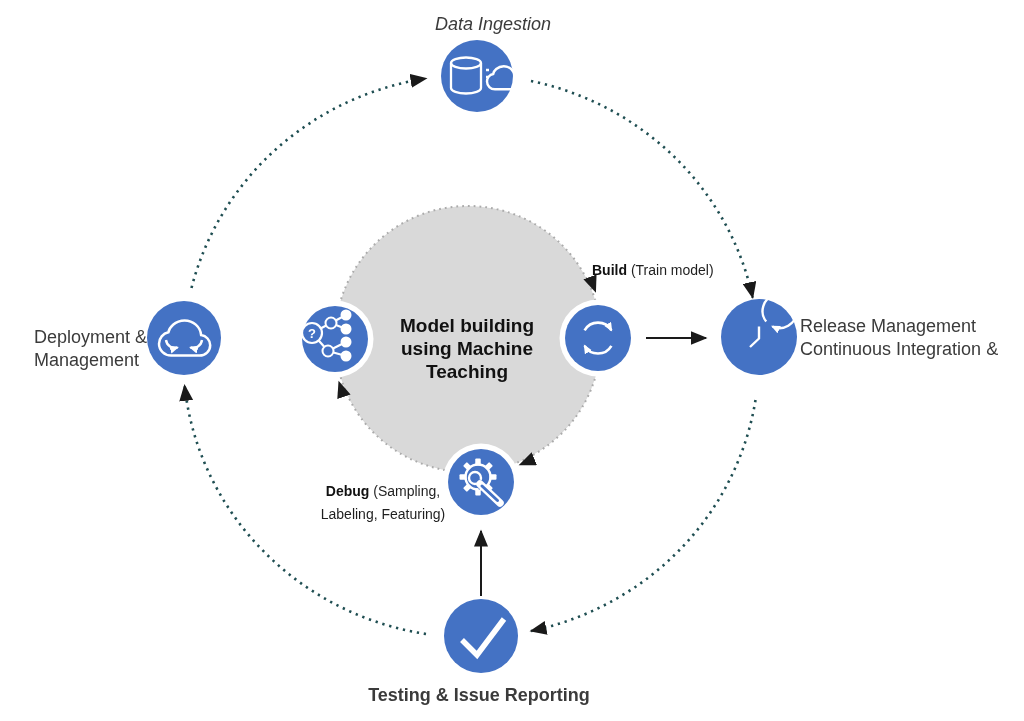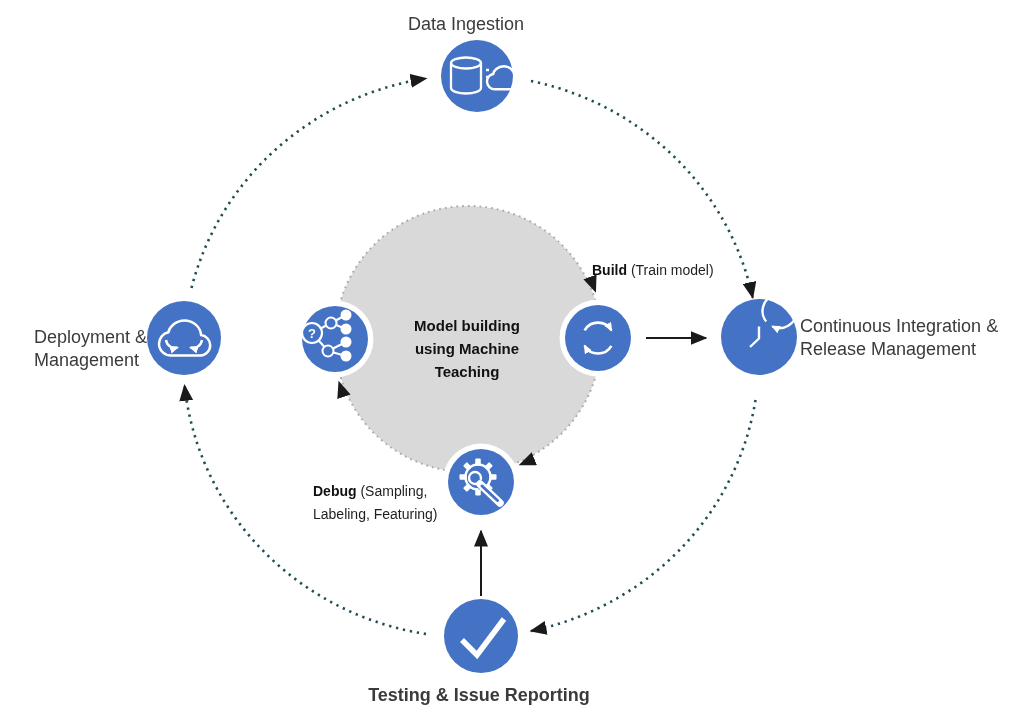--- a/index.html
+++ b/index.html
@@ -12,21 +12,21 @@
     position:absolute;color:#3b3b3b;font-size:18px;line-height:23px;
   }
   .label.centered{transform:translateX(-50%);text-align:center;white-space:nowrap;}
   .inner-label{
     position:absolute;color:#1f1f1f;font-size:14px;line-height:23px;
   }
   .inner-label b{font-weight:bold;color:#111;}
   .inner-label.nowrap{white-space:nowrap;}
   #center-title{
     position:absolute;left:467px;top:348px;transform:translate(-50%,-50%);
-    width:160px;text-align:center;font-weight:bold;font-size:15px;line-height:23px;color:#111;
+    width:160px;text-align:center;font-weight:bold;font-size:19px;line-height:23px;color:#111;
   }
   #center-title span{display:block;}
 </style>
 </head>
 <body>
 
 <div id="stage">
 
   <svg id="diagram-svg" width="1024" height="721" viewBox="0 0 1024 721">
     <defs>
@@ -137,38 +137,38 @@
         </g>
         <circle cx="478" cy="477" r="12.5" fill="none" stroke="#ffffff" stroke-width="2.4"></circle>
         <circle cx="475" cy="478" r="6" fill="none" stroke="#ffffff" stroke-width="2.4"></circle>
         <polygon points="475,478 487,482 479,490" fill="#4472C4"></polygon>
         <path d="M 480 484 L 500 503" stroke="#ffffff" stroke-width="7.5" stroke-linecap="round" fill="none"></path>
         <path d="M 482 486 L 497.5 500.5" stroke="#4472C4" stroke-width="3" stroke-linecap="round" fill="none"></path>
       </g>
     </g>
   </svg>
 
-  <div class="label centered" style="left:466px;top:13px;">Data Ingestion</div>
+  <div class="label centered" style="left:493px;top:13px;font-style:italic;">Data Ingestion</div>
 
   <div class="label" style="left:22px;top:326px;margin-left:12px;">
     <div>Deployment &amp;</div>
     <div>Management</div>
   </div>
 
   <div class="label" style="left:800px;top:315px;">
+    <div>Release Management</div>
     <div>Continuous Integration &amp;</div>
-    <div>Release Management</div>
   </div>
 
   <div class="label centered" style="left:479px;top:684px;font-weight:bold;">Testing &amp; Issue Reporting</div>
 
 
   <div class="inner-label nowrap" style="left:592px;top:259px;"><b>Build</b><span> (Train model)</span></div>
 
-  <div class="inner-label" style="left:313px;top:480px;width:140px;"><b>Debug</b><span> (Sampling, Labeling, Featuring)</span></div>
+  <div class="inner-label" style="left:313px;top:480px;width:140px;text-align:center;"><b>Debug</b><span> (Sampling, Labeling, Featuring)</span></div>
 
   <div id="center-title">
     <span>Model building</span>
     <span>using Machine</span>
     <span>Teaching</span>
   </div>
 
 </div>
 
 </body></html>

